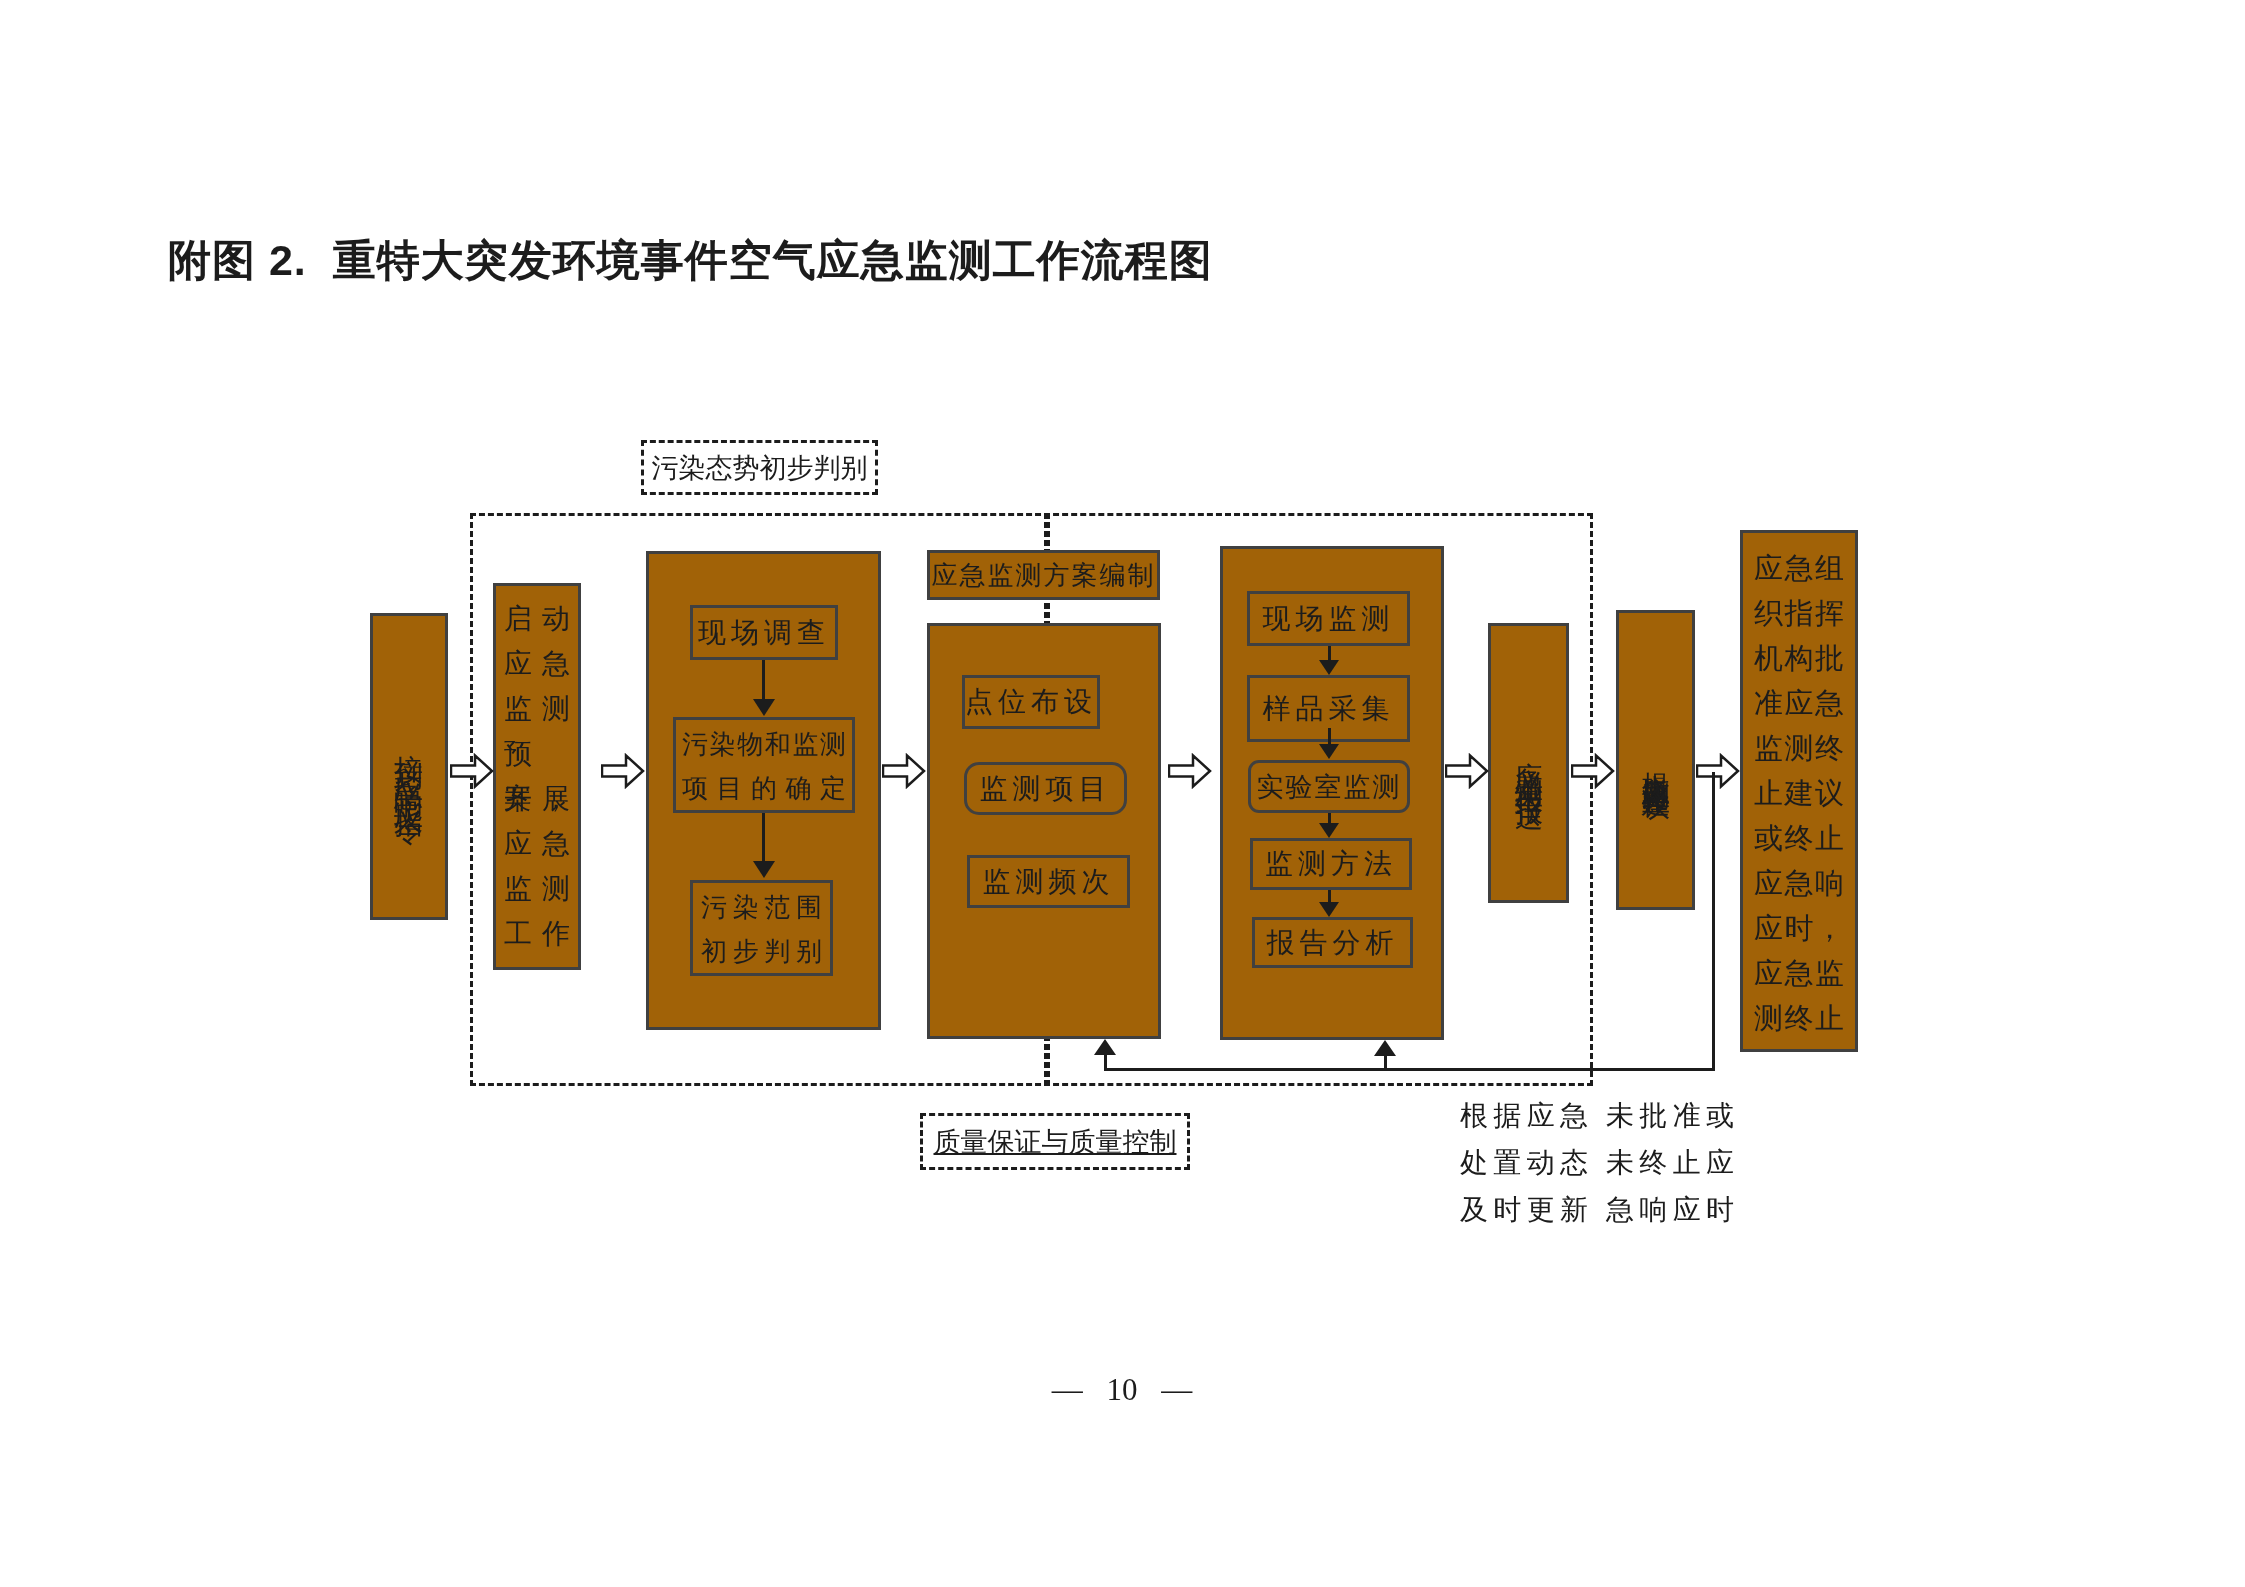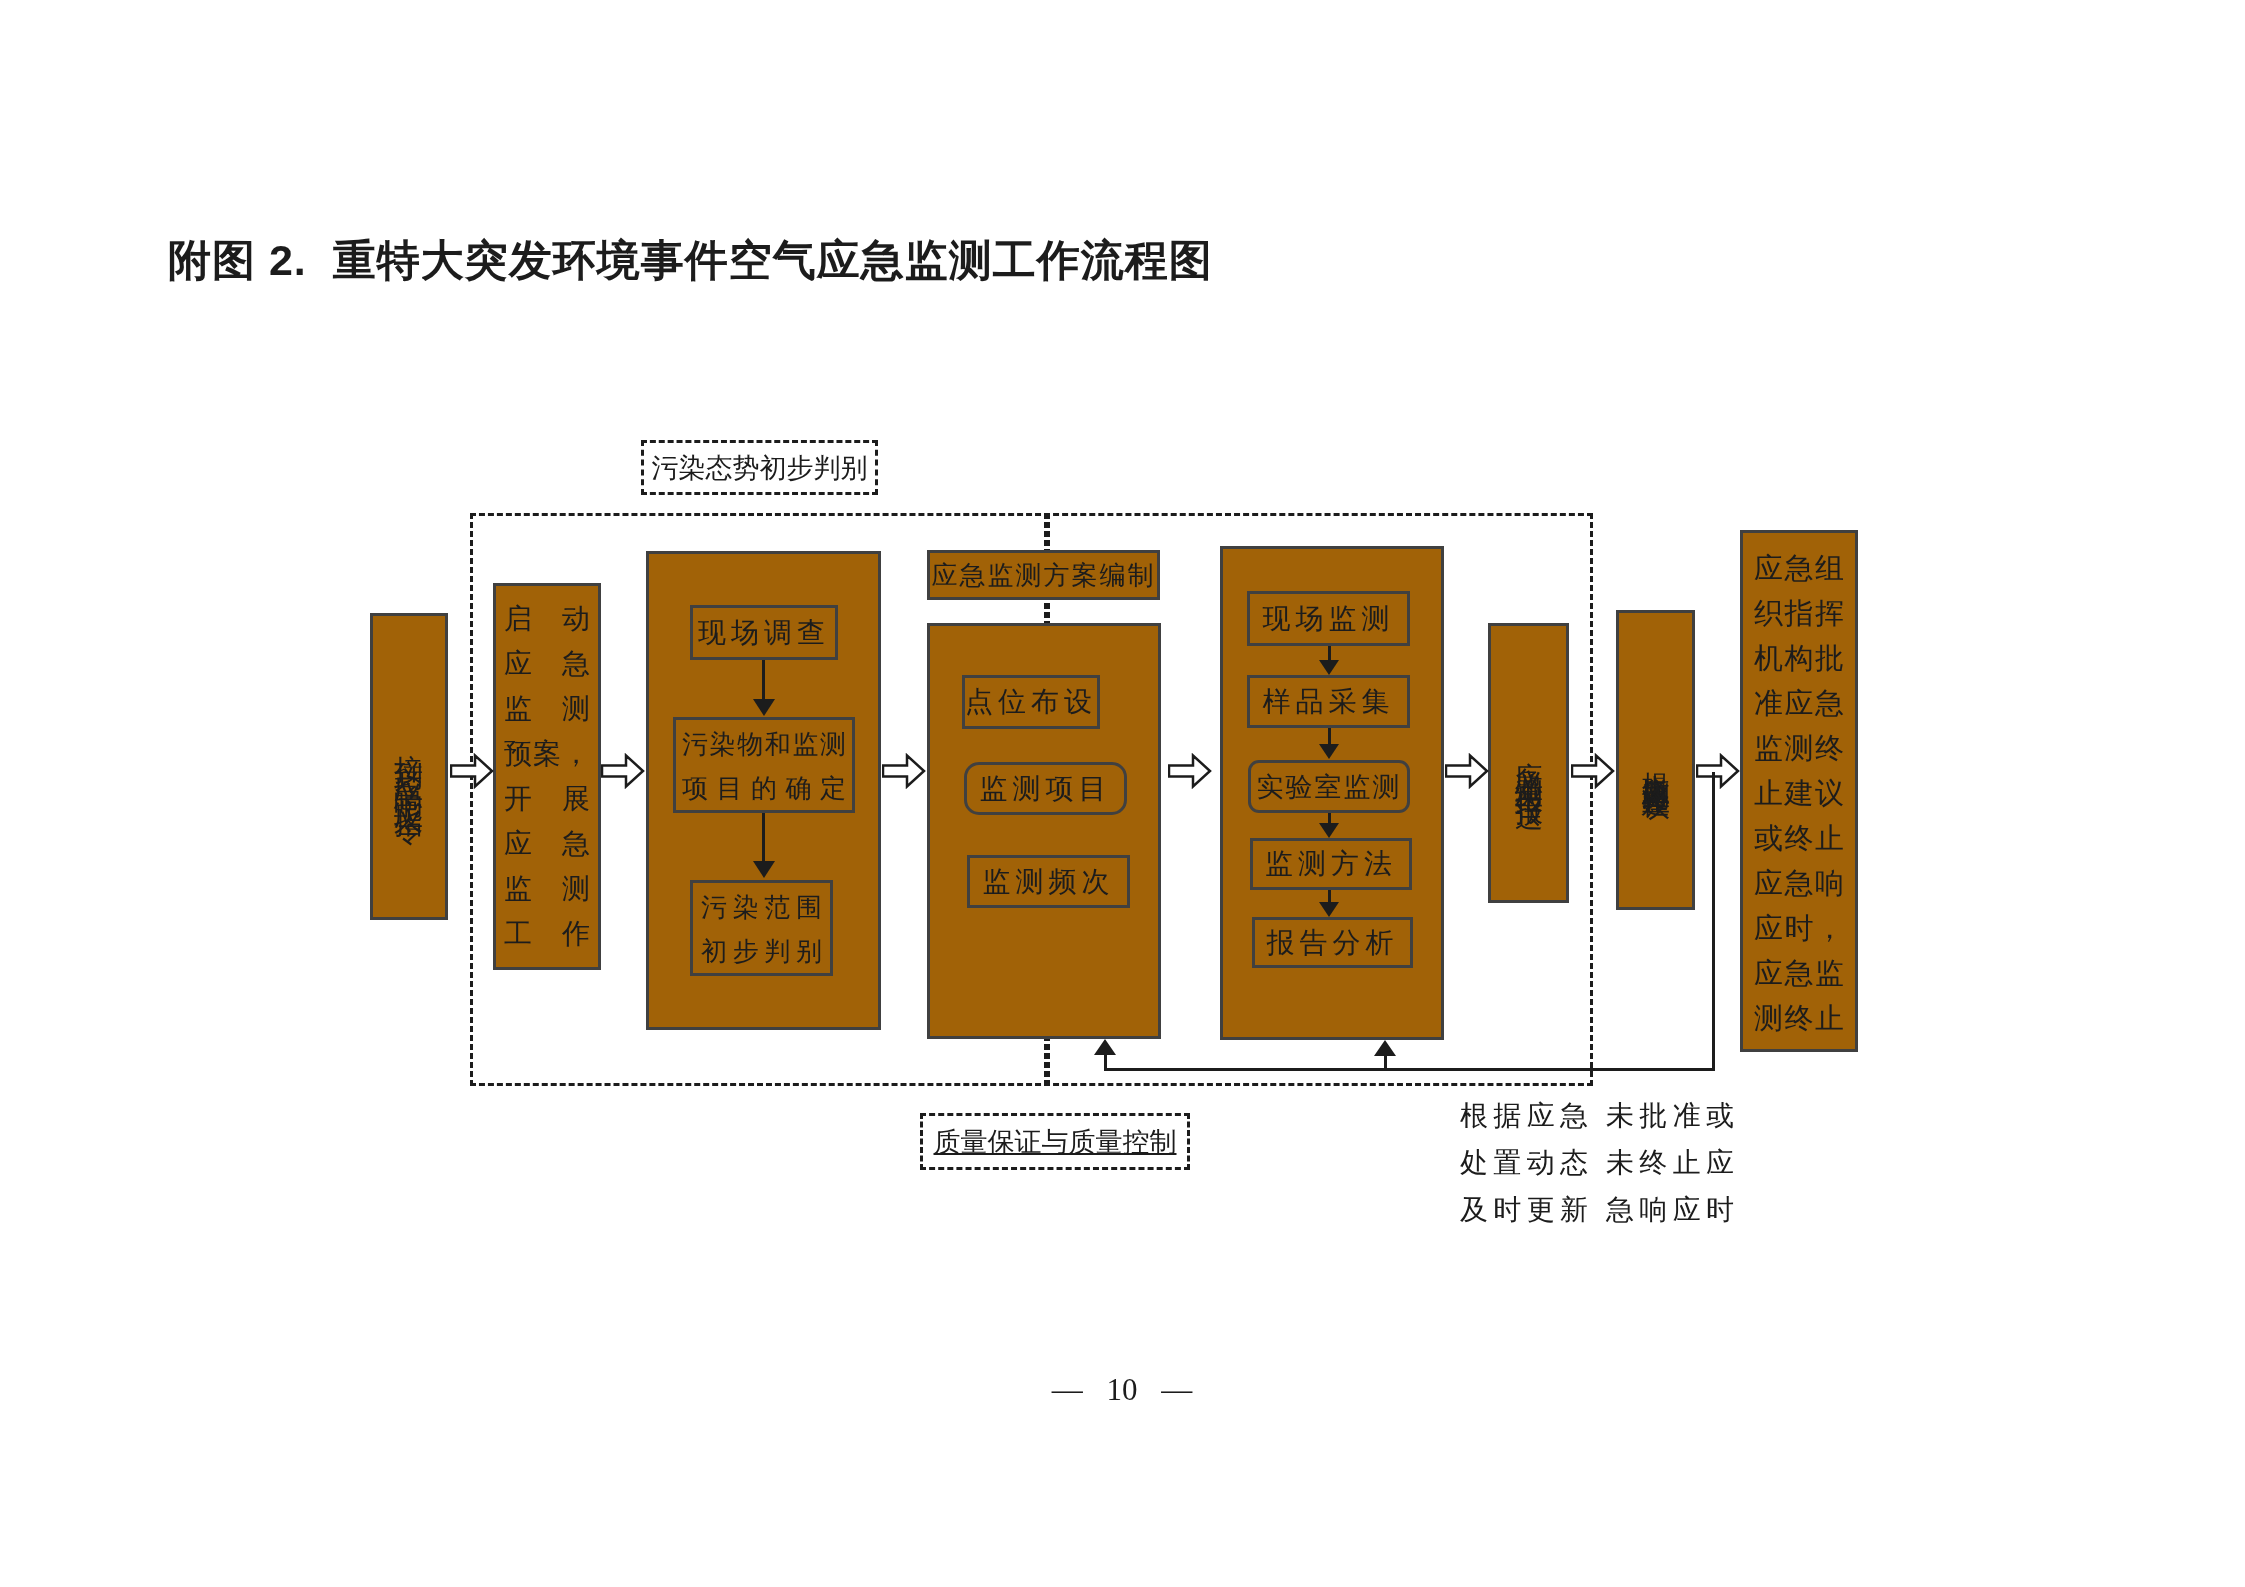--- a/index.html
+++ b/index.html
@@ -30,21 +30,21 @@
 
   <div class="abs dashedb center fs27" style="left:641px;top:440px;width:237px;height:55px;background:#fff;">污染态势初步判别</div>
   <div class="abs dashedb center fs27" style="left:920px;top:1113px;width:270px;height:57px;background:#fff;text-decoration:underline;">质量保证与质量控制</div>
 
   <div class="abs solid center fs26" style="left:927px;top:550px;width:233px;height:50px;letter-spacing:2px;">应急监测方案编制</div>
 
   <div class="abs solid center" style="left:370px;top:613px;width:78px;height:307px;">
     <span class="vtext fs29" style="letter-spacing:9px;">接到应急响应指令</span>
   </div>
 
-  <div class="abs solid fs28" style="left:493px;top:583px;width:108px;height:387px;padding:10px 8px 6px 8px;">
+  <div class="abs solid fs28" style="left:493px;top:583px;width:88px;height:387px;padding:10px 8px 6px 8px;">
     <div class="jline" style="height:45px;line-height:45px;">启动</div>
     <div class="jline" style="height:45px;line-height:45px;">应急</div>
     <div class="jline" style="height:45px;line-height:45px;">监测</div>
     <div class="jline" style="height:45px;line-height:45px;">预案，</div>
     <div class="jline" style="height:45px;line-height:45px;">开展</div>
     <div class="jline" style="height:45px;line-height:45px;">应急</div>
     <div class="jline" style="height:45px;line-height:45px;">监测</div>
     <div class="jline" style="height:45px;line-height:45px;">工作</div>
   </div>
 
@@ -64,21 +64,21 @@
   <div class="abs vline" style="left:762px;top:813px;width:3px;height:50px;"></div>
   <div class="abs tri" style="left:753px;top:861px;border-left:11px solid transparent;border-right:11px solid transparent;border-top:17px solid #1c1c1c;"></div>
 
   <div class="abs solid" style="left:927px;top:623px;width:234px;height:416px;"></div>
   <div class="abs solid center fs28" style="left:962px;top:675px;width:138px;height:54px;letter-spacing:5px;">点位布设</div>
   <div class="abs solid center fs28" style="left:964px;top:762px;width:163px;height:53px;letter-spacing:5px;border-radius:15px;">监测项目</div>
   <div class="abs solid center fs28" style="left:967px;top:855px;width:163px;height:53px;letter-spacing:5px;">监测频次</div>
 
   <div class="abs solid" style="left:1220px;top:546px;width:224px;height:494px;"></div>
   <div class="abs solid center fs28" style="left:1247px;top:591px;width:163px;height:55px;letter-spacing:5px;">现场监测</div>
-  <div class="abs solid center fs28" style="left:1247px;top:675px;width:163px;height:53px;letter-spacing:5px;">样品采集</div>
+  <div class="abs solid center fs28" style="left:1247px;top:675px;width:163px;height:67px;letter-spacing:5px;">样品采集</div>
   <div class="abs solid center fs27" style="left:1248px;top:760px;width:162px;height:53px;letter-spacing:2px;border-radius:11px;">实验室监测</div>
   <div class="abs solid center fs28" style="left:1250px;top:838px;width:162px;height:52px;letter-spacing:5px;">监测方法</div>
   <div class="abs solid center fs28" style="left:1252px;top:917px;width:161px;height:51px;letter-spacing:5px;">报告分析</div>
 
   <div class="abs vline" style="left:1328px;top:646px;width:3px;height:16px;"></div>
   <div class="abs tri" style="left:1319px;top:660px;border-left:10px solid transparent;border-right:10px solid transparent;border-top:15px solid #1c1c1c;"></div>
   <div class="abs vline" style="left:1328px;top:728px;width:3px;height:17px;"></div>
   <div class="abs tri" style="left:1319px;top:744px;border-left:10px solid transparent;border-right:10px solid transparent;border-top:15px solid #1c1c1c;"></div>
   <div class="abs vline" style="left:1328px;top:813px;width:3px;height:12px;"></div>
   <div class="abs tri" style="left:1319px;top:823px;border-left:10px solid transparent;border-right:10px solid transparent;border-top:15px solid #1c1c1c;"></div>

